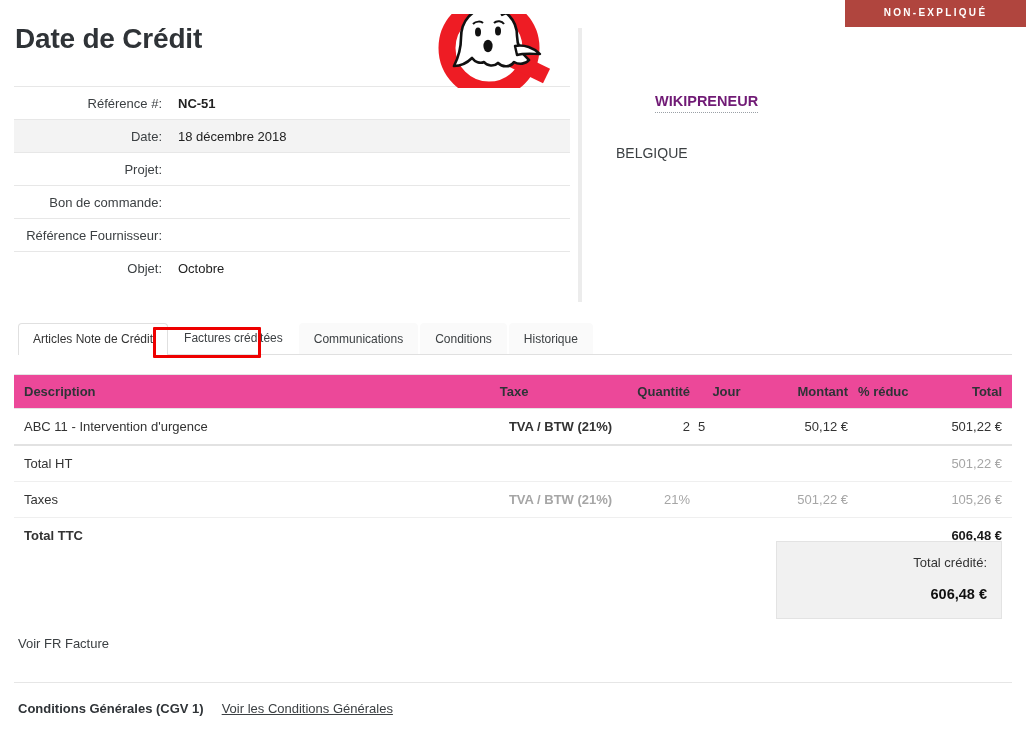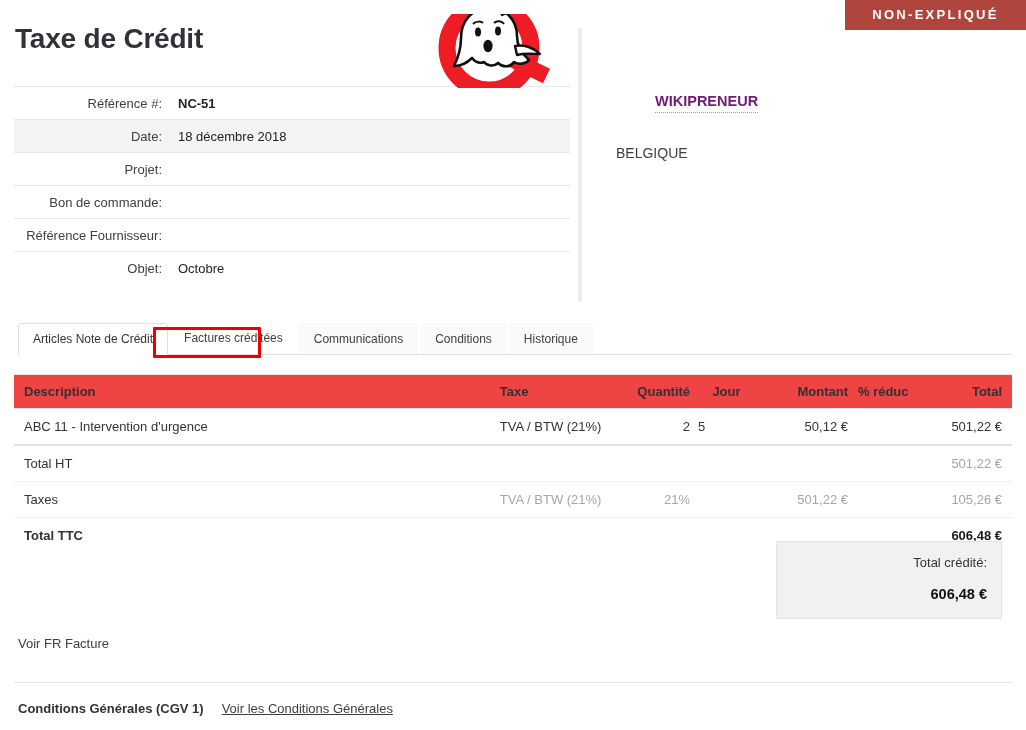--- a/index.html
+++ b/index.html
@@ -17,21 +17,21 @@
     overflow: hidden;
   }
 
   
   .status-badge {
     position: absolute;
     top: 0;
     right: 0;
     background: #b0453e;
     color: #ffffff;
-    font-size: 13px;
+    font-size: 10px;
     font-weight: bold;
     letter-spacing: 2.3px;
     padding: 8px 22px 9px 22px;
     text-align: center;
     min-width: 181px;
     line-height: 1;
   }
 
   
   .page {
@@ -190,21 +190,21 @@
 
   
   .items-table {
     width: 100%;
     border-collapse: collapse;
     font-size: 13px;
     margin-top: 19px;
     table-layout: fixed;
   }
   .items-table thead th {
-    background: #ef4444;
+    background: #ec4899;
     border-top: 1px solid #e4e4e4;
     border-bottom: 1px solid #e4e4e4;
     font-weight: bold;
     color: #2f3337;
     padding: 9px 0;
     height: 34px;
     font-size: 13px;
   }
   .items-table th.c-desc   { text-align: left;  padding-left: 10px; width: 480px; }
   .items-table th.c-tax    { text-align: left;  width: 120px; }
@@ -214,21 +214,21 @@
   .items-table th.c-disc   { text-align: left;  width: 74px; padding-left: 10px;}
   .items-table th.c-total  { text-align: right; width: 88px; padding-right: 10px; }
 
   .items-table td {
     padding: 10px 0;
     height: 34px;
     border-bottom: 1px solid #efefef;
     vertical-align: middle;
   }
   .items-table td.c-desc   { text-align: left;  padding-left: 10px; color:#333; }
-  .items-table td.c-tax    { text-align: left; }
+  .items-table td.c-tax    { text-align: center; font-weight: bold; }
   .items-table td.c-qty    { text-align: right; }
   .items-table td.c-day    { text-align: left; padding-left: 8px; }
   .items-table td.c-amt    { text-align: right; }
   .items-table td.c-disc   { text-align: left; padding-left: 10px; }
   .items-table td.c-total  { text-align: right; padding-right: 10px; }
 
   tr.item-row td { border-bottom: 2px solid #e2e2e2; color: #333; }
   tr.sum-row td { color: #a6a6a6; }
   tr.grand-row td {
     color: #1a1a1a;
@@ -300,21 +300,21 @@
 
 <div class="status-badge">NON-EXPLIQUÉ</div>
 
 <div class="page">
 
   <div class="doc-head">
 
     <div class="doc-head-left">
 
       <div class="head-top">
-        <div class="doc-title">Taxe de Crédit</div>
+        <div class="doc-title">Date de Crédit</div>
 
         <div class="logo-wrap">
           <svg width="138" height="98" viewBox="0 0 138 98" xmlns="http://www.w3.org/2000/svg">
 
             <circle cx="69" cy="52" r="42" fill="none" stroke="#ee1c24" stroke-width="17"></circle>
 
             <rect x="61" y="44" width="72" height="16" fill="#ee1c24" transform="rotate(26 69 52)"></rect>
 
             <path d="M69 12
                      C 52 12, 41 25, 41 42

